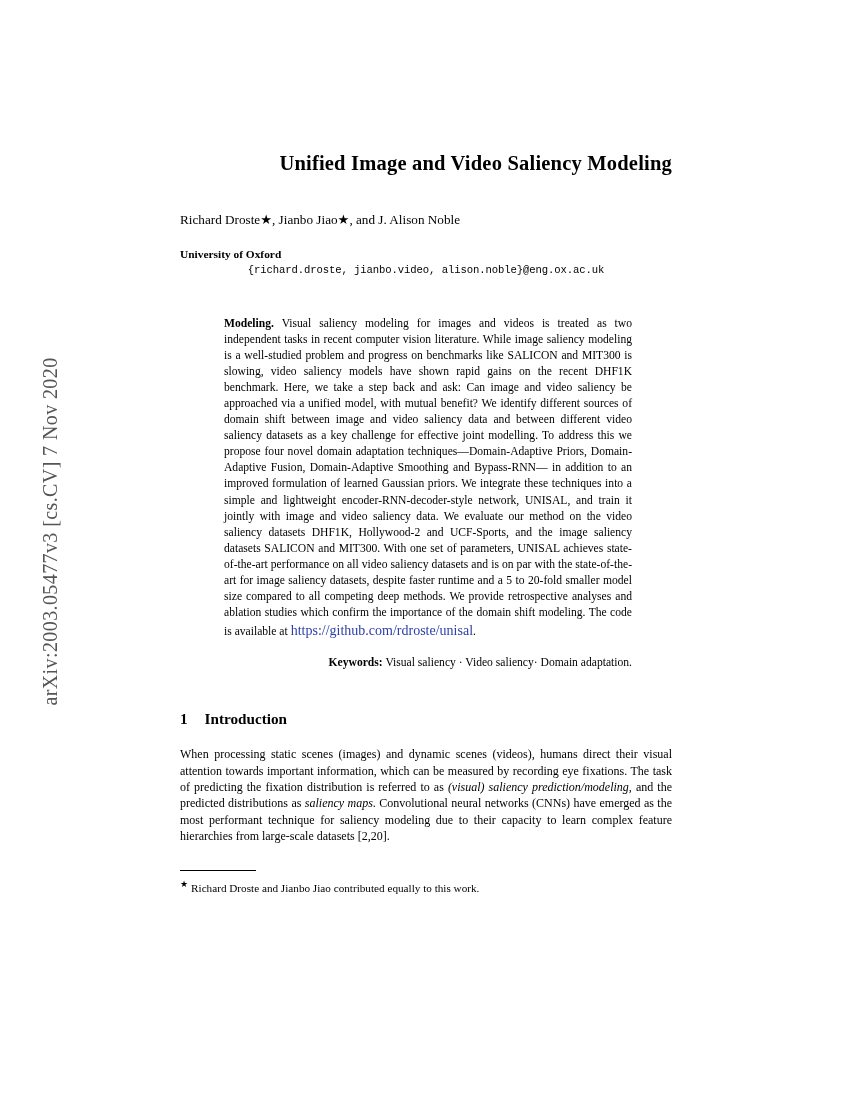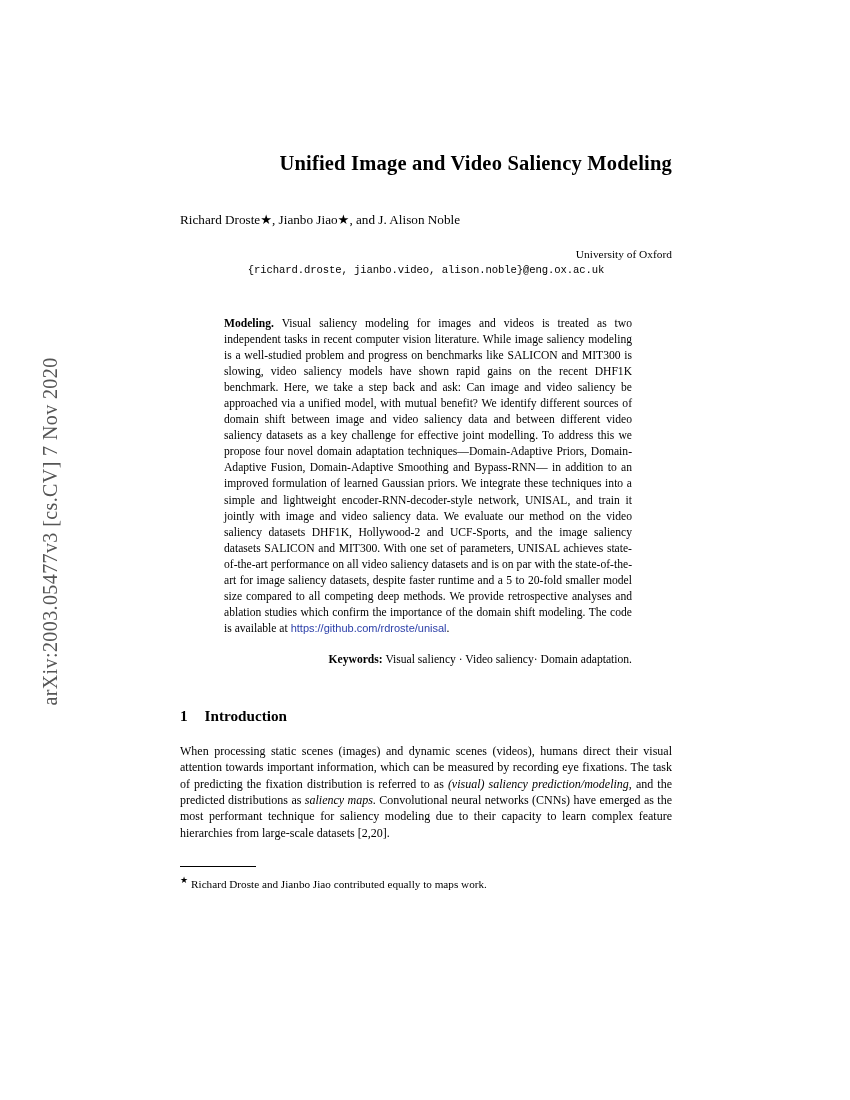--- a/index.html
+++ b/index.html
@@ -54,22 +54,23 @@
     font-weight: bold;
     letter-spacing: 0.2px;
   }
   .authors {
     margin-top: 37px;
     text-align: left;
     font-size: 13.2px;
   }
   .affiliation {
     margin-top: 20px;
-    text-align: right;
+    text-align: left;
     font-size: 11.4px;
+    font-weight: bold;
   }
   .email {
     margin-top: 4px;
     text-align: center;
     font-family: "Liberation Mono", monospace;
     font-size: 10.6px;
     letter-spacing: -0.1px;
   }
   .abstract-block {
     margin-top: 40px;
@@ -77,22 +78,22 @@
     margin-right: 40px;
     font-size: 11.6px;
     line-height: 1.385;
     text-align: justify;
     text-justify: inter-word;
   }
   .abstract-block .lead {
     font-weight: bold;
   }
   .abstract-link {
-    font-family: Liberation Sans, sans-serif;
-    font-size: 11px;
+    font-family: Liberation Serif, serif;
+    font-size: 14px;
     color: #2a3ea8;
     text-decoration: none;
   }
   .keywords {
     margin-top: 15px;
     margin-left: 44px;
     margin-right: 40px;
     font-size: 11.6px;
     line-height: 1.385;
     text-align: right;
@@ -169,17 +170,17 @@
       <span>Introduction</span>
     </div>
 
     <div class="body-par">
       <span>When processing static scenes (images) and dynamic scenes (videos), humans direct their visual attention towards important information, which can be measured by recording eye fixations. The task of predicting the fixation distribution is referred to as </span><i>(visual) saliency prediction/modeling</i><span>, and the predicted distributions as </span><i>saliency maps</i><span>. Convolutional neural networks (CNNs) have emerged as the most performant technique for saliency modeling due to their capacity to learn complex feature hierarchies from large-scale datasets [2,20].</span>
     </div>
 
     <div class="footnote-rule"></div>
 
     <div class="footnote">
-      <span class="star">★</span><span>Richard Droste and Jianbo Jiao contributed equally to maps work.</span>
+      <span class="star">★</span><span>Richard Droste and Jianbo Jiao contributed equally to this work.</span>
     </div>
 
   </div>
 </div>
 
 </body></html>

